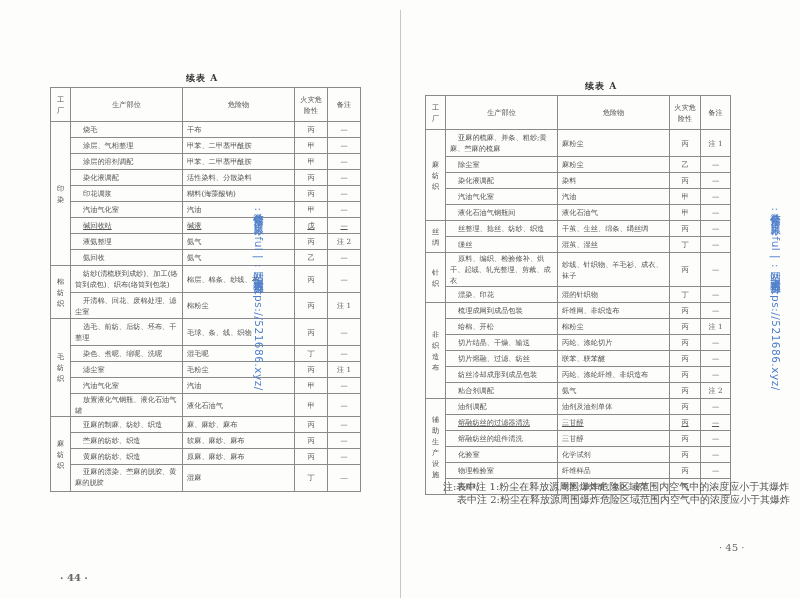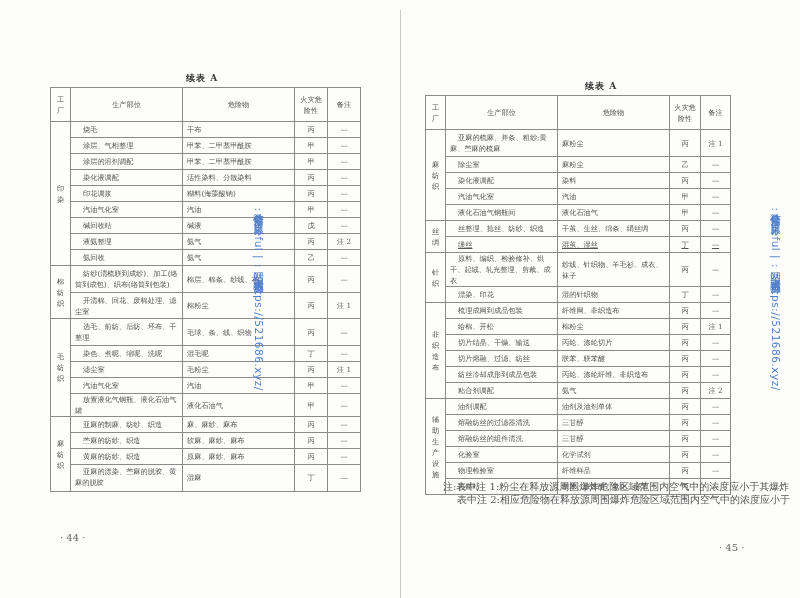--- a/index.html
+++ b/index.html
@@ -80,21 +80,21 @@
           <td>糊料(海藻酸钠)</td>
           <td class="center">丙</td>
           <td class="center">—</td>
         </tr>
         <tr style="height: 16px;">
           <td class="part">汽油气化室</td>
           <td>汽油</td>
           <td class="center">甲</td>
           <td class="center">—</td>
         </tr>
-        <tr style="height: 16px;">
+        <tr style="height: 16px; text-decoration: underline;">
           <td class="part">碱回收站</td>
           <td>碱液</td>
           <td class="center">戊</td>
           <td class="center">—</td>
         </tr>
         <tr style="height: 16px;">
           <td class="part">液氨整理</td>
           <td>氨气</td>
           <td class="center">丙</td>
           <td class="center">注 2</td>
@@ -169,21 +169,21 @@
           <td class="center">—</td>
         </tr>
         <tr style="height: 27px; font-family: Liberation Serif, serif;">
           <td class="part">亚麻的漂染、苎麻的脱胶、黄麻的脱胶</td>
           <td>湿麻</td>
           <td class="center">丁</td>
           <td class="center">—</td>
         </tr>
       </tbody>
   </table>
-  <div class="page-num" style="left:60px; top:532px;">· 44 ·</div>
+  <div class="page-num" style="left:60px; top:572px;font-weight:bold;">· 44 ·</div>
   <div class="watermark" style="left:252px; top:205px;">微信公众号: 豚贝useful | 网站: 大猫工程资源 https://521686.xyz/</div>
 </div>
 
 <div class="spine"></div>
 
 <div class="page page-right">
   <div class="table-title" style="left:184px; top:80px;">续表 A</div>
   <table class="doc" id="right-table" style="left:24px; top:95px; width:305px;">
     <colgroup>
         <col style="width:20px">
@@ -233,21 +233,21 @@
           <td class="center">甲</td>
           <td class="center">—</td>
         </tr>
         <tr style="height: 16px;">
           <td class="factory" rowspan="2">丝绸</td>
           <td class="part">丝整理、捻丝、纺纱、织造</td>
           <td>干茧、生丝、绵条、绢丝绸</td>
           <td class="center">丙</td>
           <td class="center">—</td>
         </tr>
-        <tr style="height: 16px; text-decoration: underline;">
+        <tr style="height: 16px;">
           <td class="part">缫丝</td>
           <td>湿茧、湿丝</td>
           <td class="center">丁</td>
           <td class="center">—</td>
         </tr>
         <tr style="height: 27px;">
           <td class="factory" rowspan="2">针织</td>
           <td class="part">原料、编织、检验修补、烘干、起绒、轧光整理、剪裁、成衣</td>
           <td>纱线、针织物、羊毛衫、成衣、袜子</td>
           <td class="center">丙</td>
@@ -296,21 +296,21 @@
           <td class="center">丙</td>
           <td class="center">注 2</td>
         </tr>
         <tr style="height: 16px;">
           <td class="factory" rowspan="6">辅助生产设施</td>
           <td class="part">油剂调配</td>
           <td>油剂及油剂单体</td>
           <td class="center">丙</td>
           <td class="center">—</td>
         </tr>
-        <tr style="height: 16px;">
+        <tr style="height: 16px; text-decoration: underline;">
           <td class="part">熔融纺丝的过滤器清洗</td>
           <td>三甘醇</td>
           <td class="center">丙</td>
           <td class="center">—</td>
         </tr>
         <tr style="height: 16px;">
           <td class="part">熔融纺丝的组件清洗</td>
           <td>三甘醇</td>
           <td class="center">丙</td>
           <td class="center">—</td>
@@ -330,17 +330,17 @@
         <tr style="height: 16px; margin-top: 32px;">
           <td class="part">热媒站</td>
           <td>联苯、联苯醚、氢化三联苯</td>
           <td class="center">丙</td>
           <td class="center">—</td>
         </tr>
       </tbody>
   </table>
   <div class="notes" style="left:42px; top:480px;">
     <div class="line">注:表中注 1:粉尘在释放源周围爆炸危险区域范围内空气中的浓度应小于其爆炸</div>
-    <div class="line" style="padding-left:14px;">表中注 2:相应危险物在释放源周围爆炸危险区域范围内空气中的浓度应小于</div>
+    <div class="line" style="padding-left:14px;">表中注 2:粉尘在释放源周围爆炸危险区域范围内空气中的浓度应小于其爆炸</div>
   </div>
   <div class="page-num" style="left:318px; top:542px;">· 45 ·</div>
   <div class="watermark" style="left:368px; top:205px;">微信公众号: 豚贝useful | 网站: 大猫工程资源 https://521686.xyz/</div>
 </div>
 
 </body></html>

